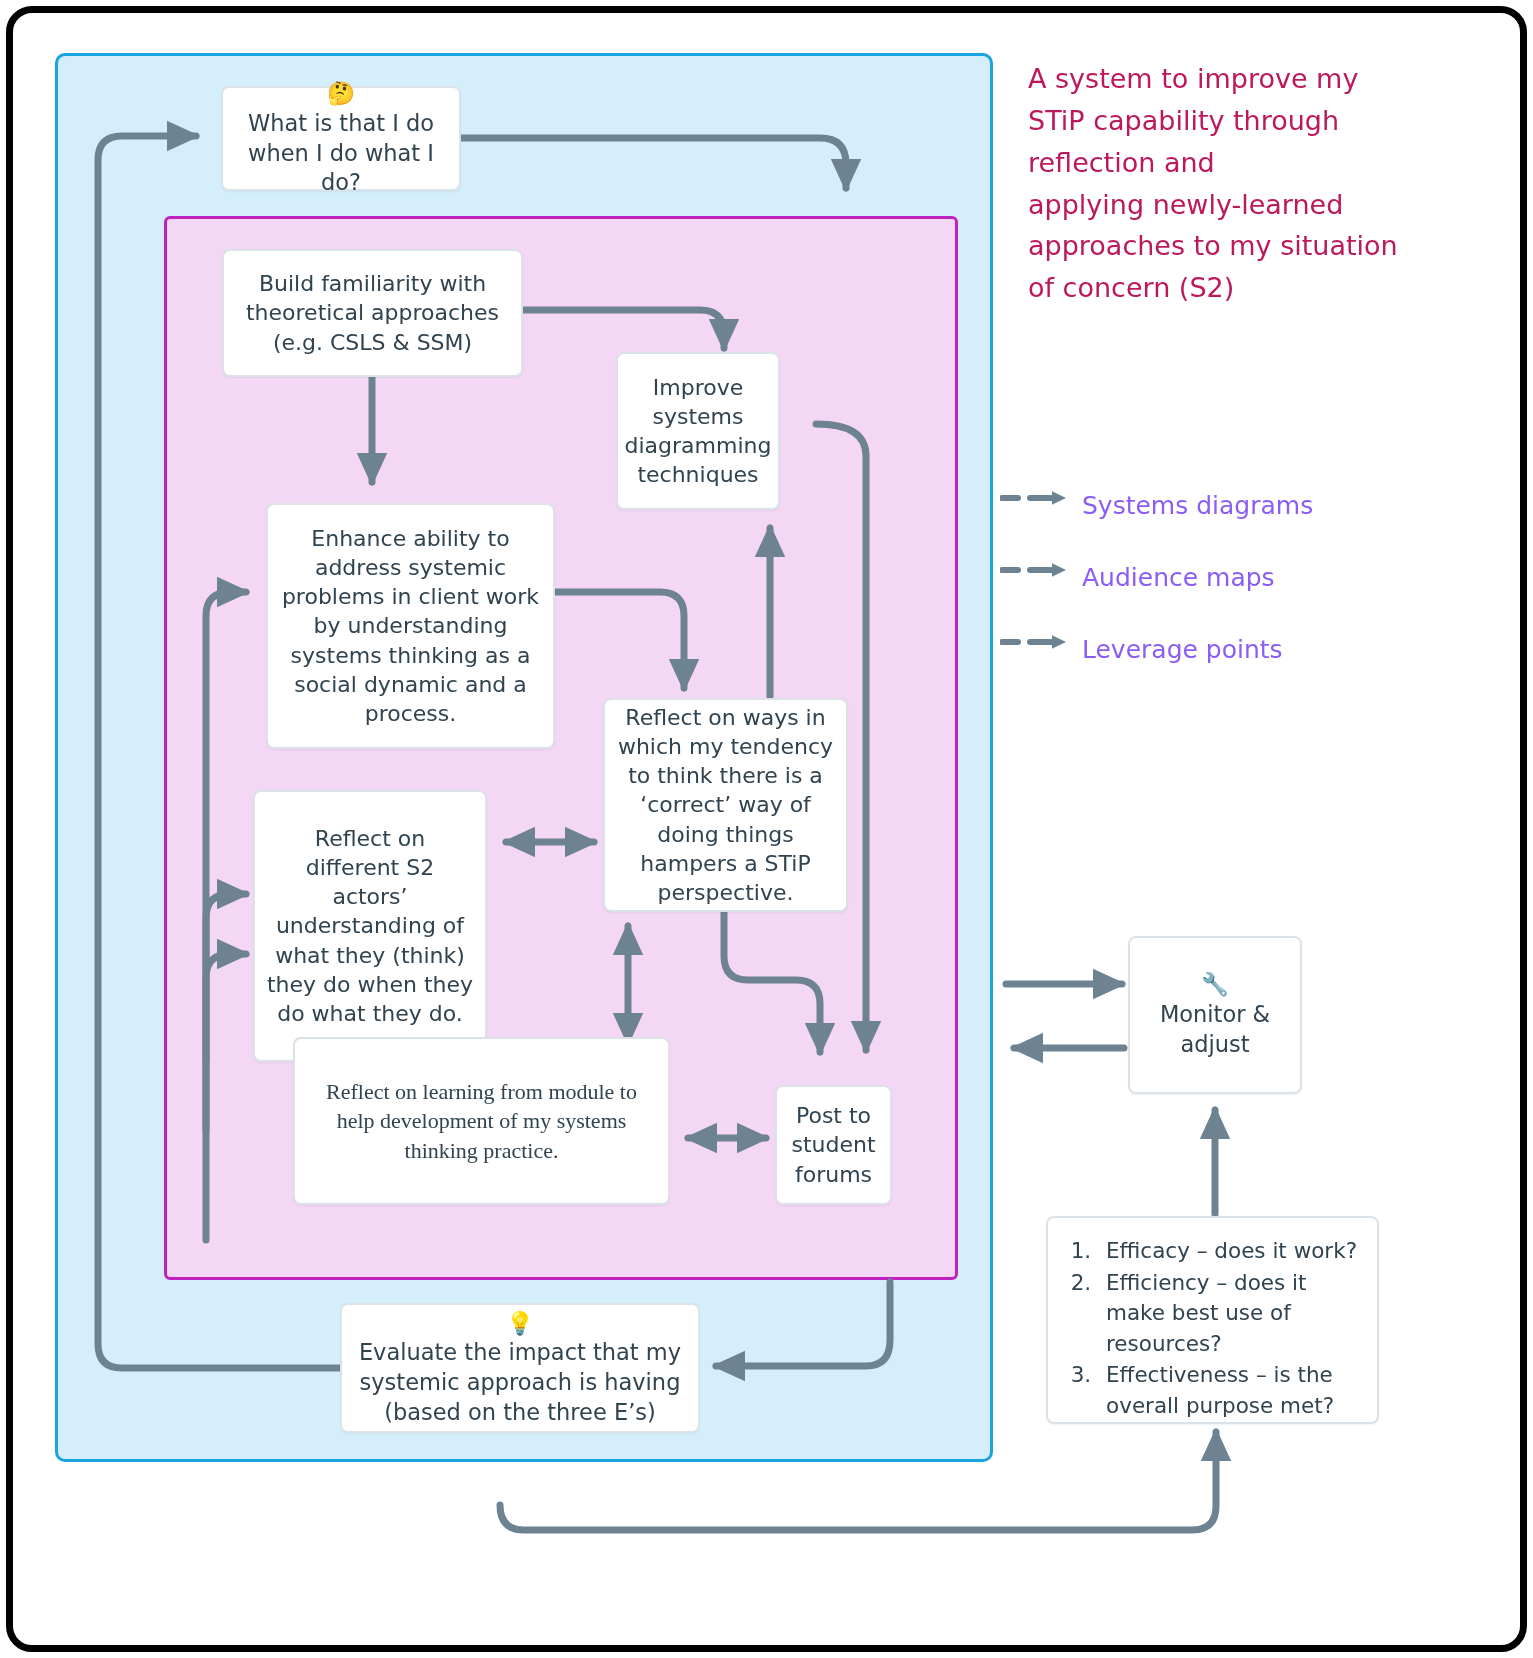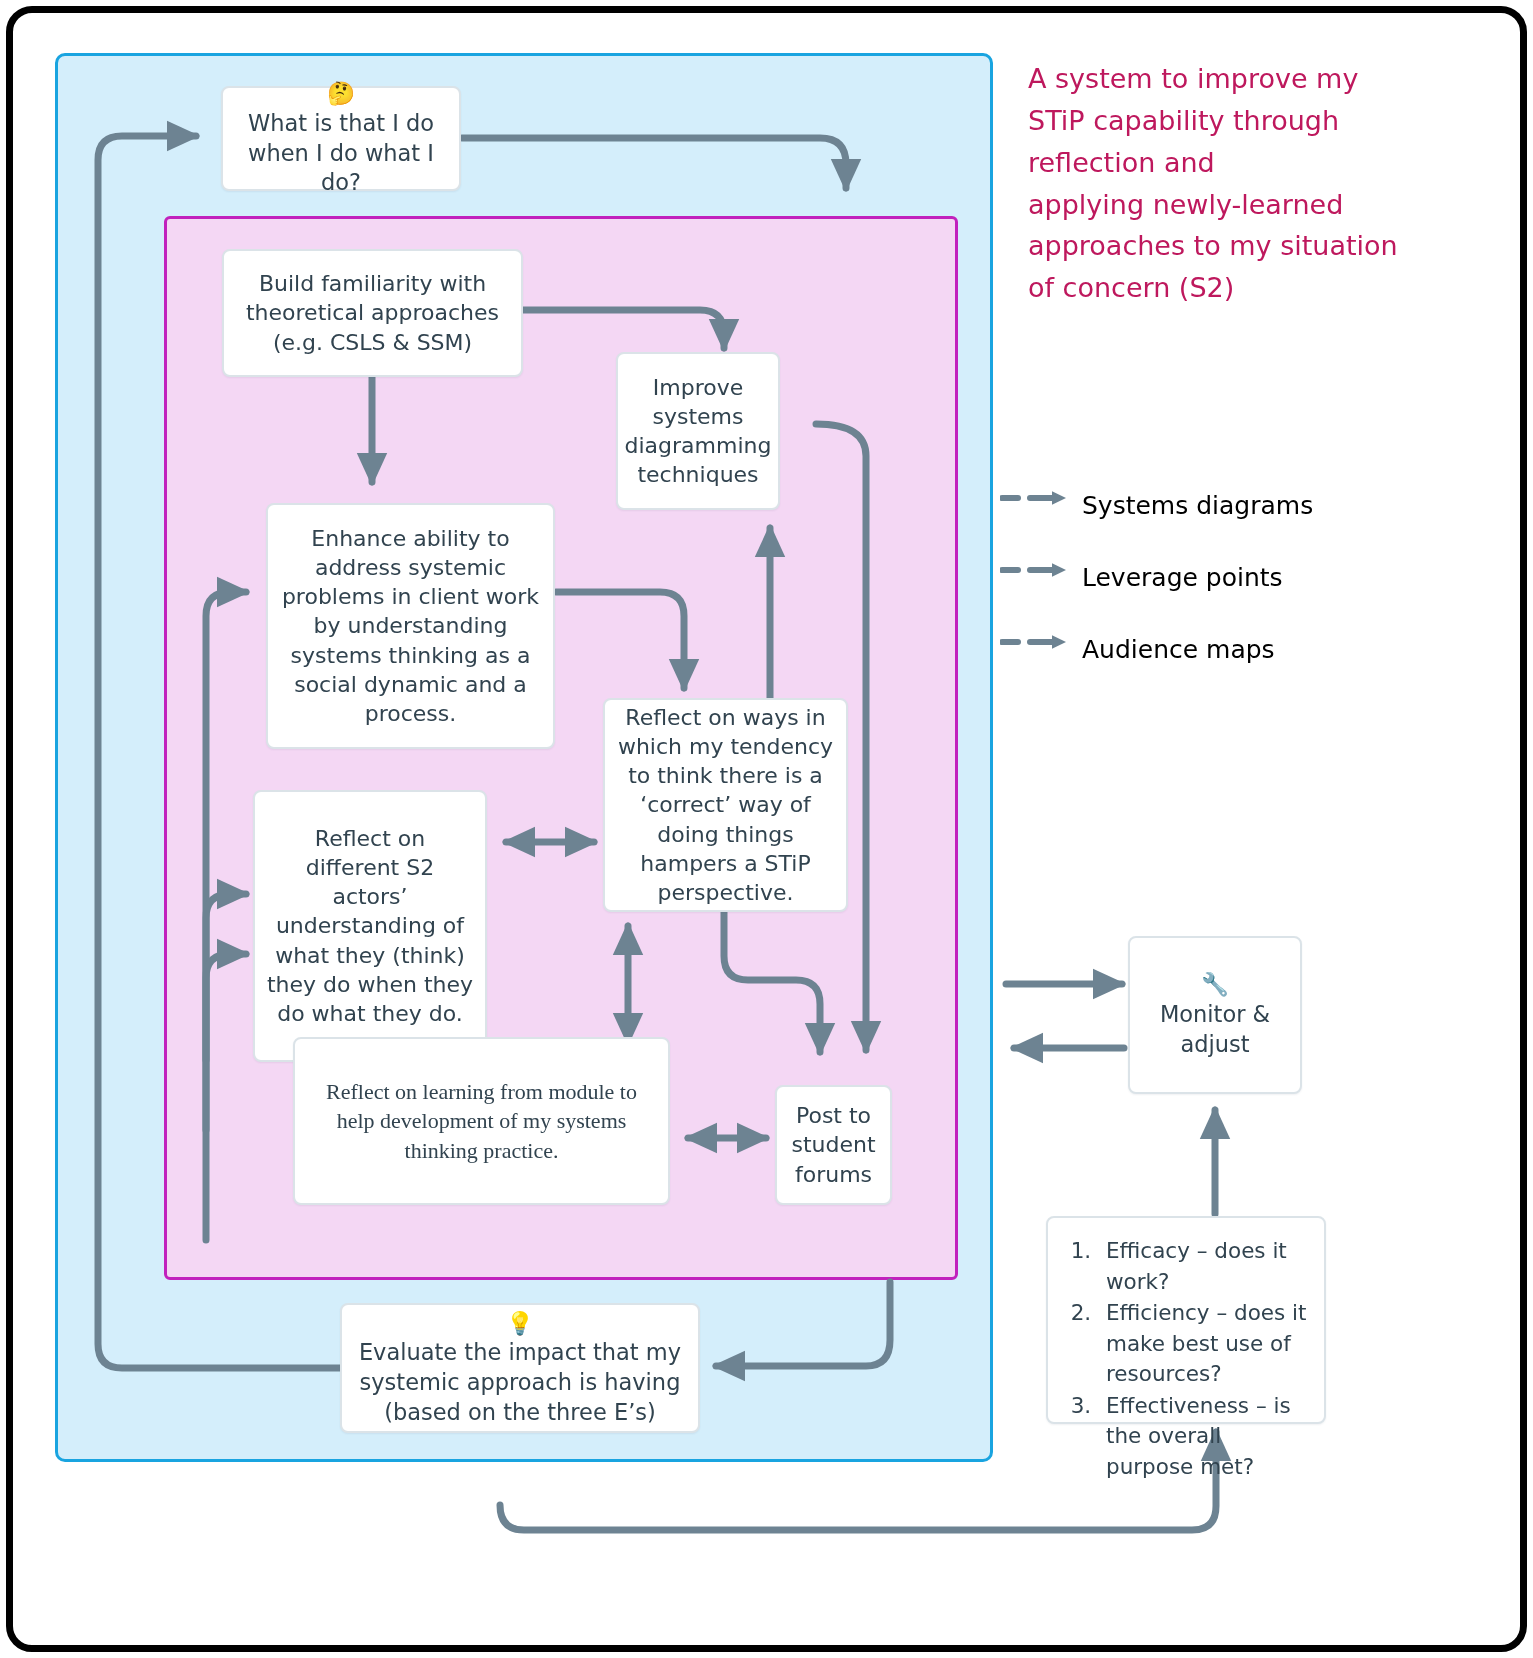--- a/index.html
+++ b/index.html
@@ -81,30 +81,30 @@
     width: 430px;
   }
   .legend-row {
     display: flex;
     align-items: center;
     height: 72px;
   }
   .legend-mark { width: 72px; height: 20px; flex: 0 0 72px; }
   .legend-label {
     font-size: 25px;
-    color: #000000;
+    color: #8b5cf6;
     margin-left: 10px;
     white-space: nowrap;
     margin-top: 15px;
   }
   
   #three-es {
     position: absolute;
     left: 1046px; top: 1216px;
-    width: 280px; height: 208px;
+    width: 333px; height: 208px;
     background: #ffffff;
     border: 2px solid #dbe3e8;
     border-radius: 8px;
     padding: 18px 14px 14px 8px;
     box-shadow: 0 1px 2px rgba(40,60,80,0.07);
   }
   #three-es ol {
     margin: 0; padding-left: 42px;
     color: #31434f;
     font-size: 21.5px;
@@ -249,25 +249,25 @@
         <path d="M 52 3.2 L 66 10 L 52 16.8 z" fill="#6d8392"></path>
       </svg>
       <div class="legend-label">Systems diagrams</div>
     </div>
     <div class="legend-row">
       <svg class="legend-mark" viewBox="0 0 72 20">
         <line x1="2" y1="10" x2="18" y2="10" stroke="#6d8392" stroke-width="6" stroke-linecap="round"></line>
         <line x1="30" y1="10" x2="52" y2="10" stroke="#6d8392" stroke-width="6" stroke-linecap="round"></line>
         <path d="M 52 3.2 L 66 10 L 52 16.8 z" fill="#6d8392"></path>
       </svg>
-      <div class="legend-label">Leverage points</div>
+      <div class="legend-label">Audience maps</div>
     </div>
     <div class="legend-row">
       <svg class="legend-mark" viewBox="0 0 72 20">
         <line x1="2" y1="10" x2="18" y2="10" stroke="#6d8392" stroke-width="6" stroke-linecap="round"></line>
         <line x1="30" y1="10" x2="52" y2="10" stroke="#6d8392" stroke-width="6" stroke-linecap="round"></line>
         <path d="M 52 3.2 L 66 10 L 52 16.8 z" fill="#6d8392"></path>
       </svg>
-      <div class="legend-label">Audience maps</div>
+      <div class="legend-label">Leverage points</div>
     </div>
   </div>
 
 </div>
 
 </body></html>

